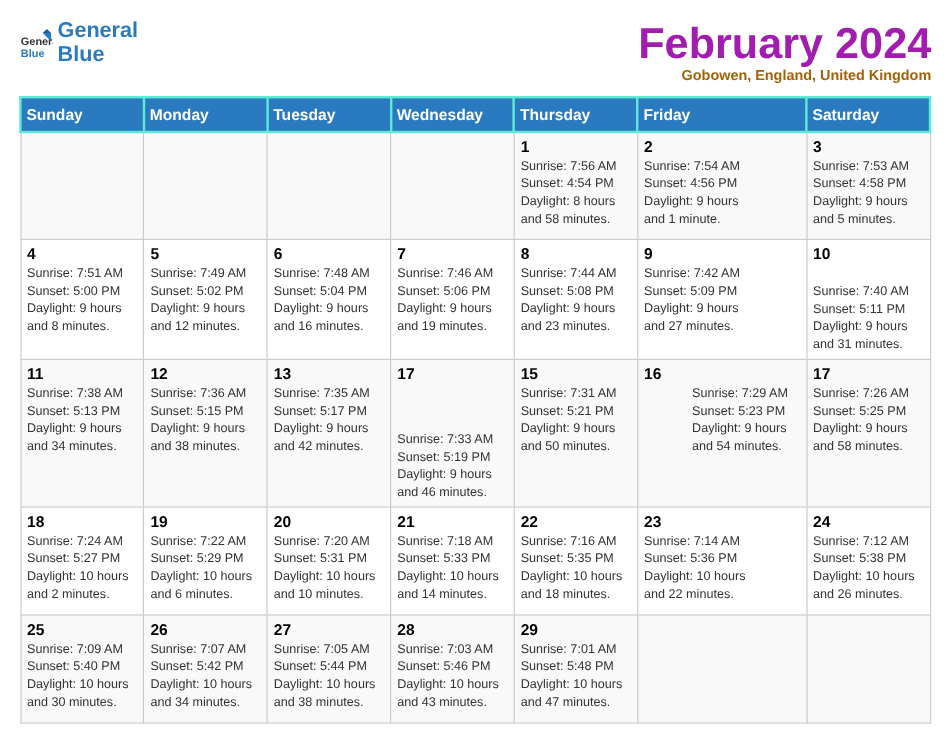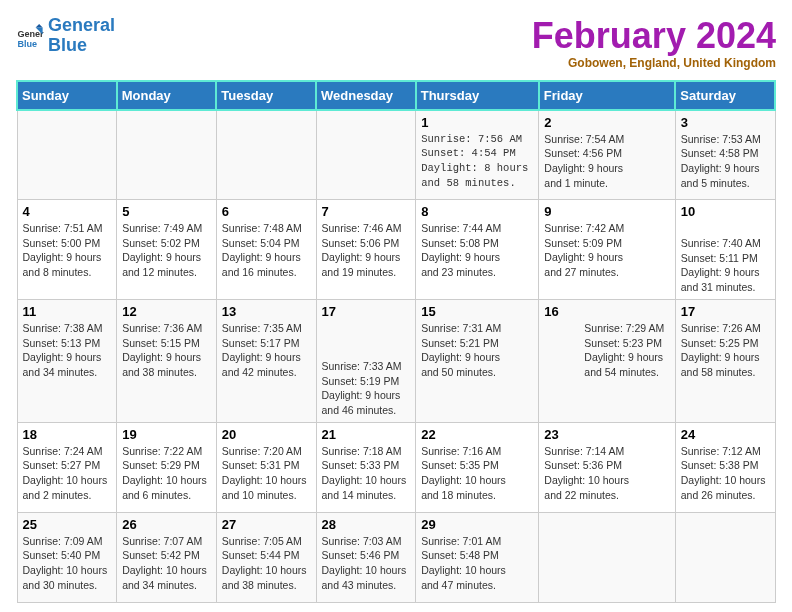--- a/index.html
+++ b/index.html
@@ -129,21 +129,21 @@
       </tr>
   </thead>
   <tbody id="calendar-body">
   <tr>
         <td></td>
         <td></td>
         <td></td>
         <td></td>
         <td>
           <span class="day-num">1</span>
-          <div class="day-info" style="white-space: pre-line; font-family: Liberation Mono, monospace;">Sunrise: 7:56 AM
+          <div class="day-info" style="white-space: pre-line;">Sunrise: 7:56 AM
 Sunset: 4:54 PM
 Daylight: 8 hours
 and 58 minutes.</div>
         </td>
         <td>
           <span class="day-num">2</span>
           <div class="day-info" style="white-space: pre-line;">Sunrise: 7:54 AM
 Sunset: 4:56 PM
 Daylight: 9 hours
 and 1 minute.</div>

